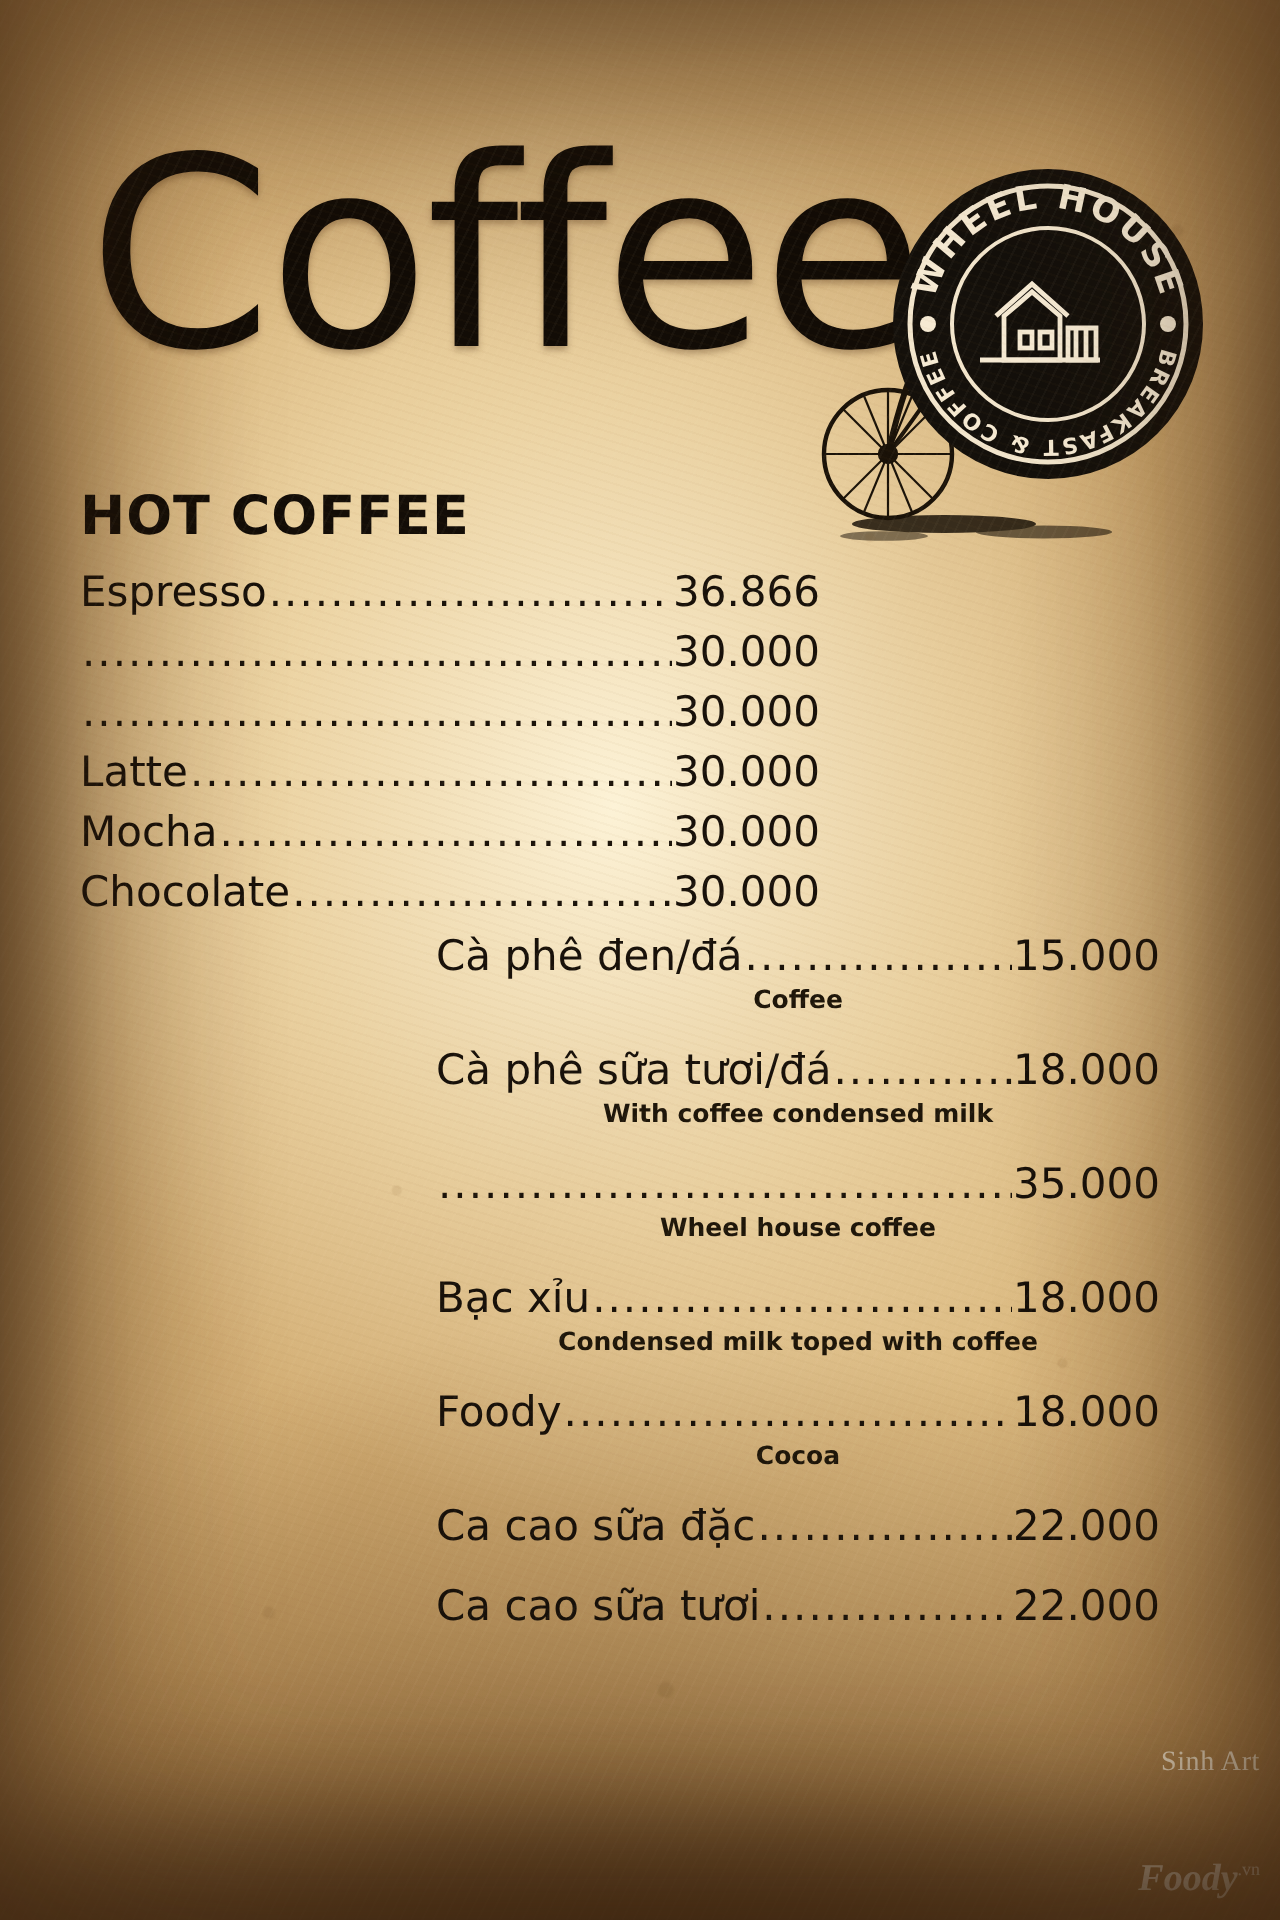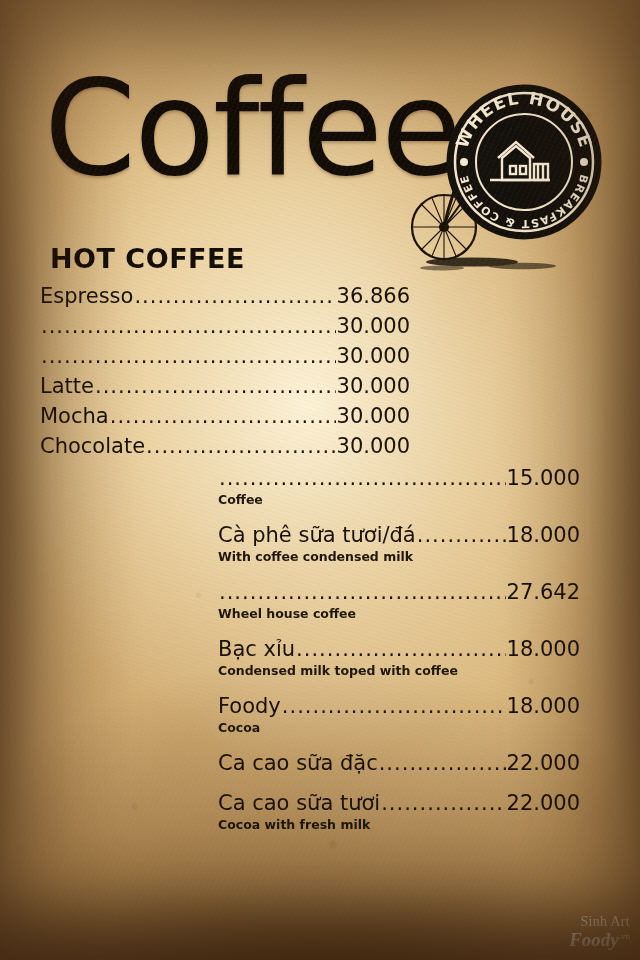--- a/index.html
+++ b/index.html
@@ -82,33 +82,33 @@
     right: 18px;
     top: 0px;
     width: 200px;
     height: 250px;
   }
   #logo svg { display: block; }
 
   
   #hot-coffee-heading {
     position: absolute;
-    left: 50px;
+    left: 40px;
     top: 243px;
     font-family: "DejaVu Sans", "Liberation Sans", sans-serif;
     font-size: 27px;
     font-weight: bold;
     letter-spacing: 0.5px;
     color: #130d07;
   }
 
   
   .menu-list { position: absolute; }
 
-  .menu-item { margin-bottom: 2px; }
+  .menu-item { margin-bottom: 2px; text-align: center; }
 
   .row {
     display: flex;
     align-items: baseline;
     width: 100%;
     color: #171009;
     font-family: "DejaVu Sans", "Liberation Sans", sans-serif;
   }
   .name { white-space: nowrap; }
   .dots {
@@ -159,20 +159,21 @@
     font-family: "Liberation Serif", serif;
     font-size: 14px;
     letter-spacing: 0.3px;
     margin-top: 44px;
   }
   #wm-line2 {
     font-family: "Liberation Serif", serif;
     font-size: 19px;
     font-weight: bold;
     font-style: italic;
+    margin-top: 40px;
   }
   #wm-line2 sup { font-size: 9px; font-style: normal; font-weight: normal; }
 </style>
 </head>
 <body>
 
 <div id="page">
 
   <div class="content">
 
@@ -287,37 +288,38 @@
           <span class="name">Chocolate</span>
           <span class="dots">..........................................................................</span>
           <span class="price">30.000</span>
         </div>
       </div>
     </div>
 
     <div class="menu-list" id="viet-list">
       <div class="menu-item">
         <div class="row">
+          <span class="name">Cà phê đen/đá</span>
           <span class="dots">..........................................................................</span>
           <span class="price">15.000</span>
         </div>
         <div class="sub">Coffee</div>
       </div>
       <div class="menu-item">
         <div class="row">
           <span class="name">Cà phê sữa tươi/đá</span>
           <span class="dots">..........................................................................</span>
           <span class="price">18.000</span>
         </div>
         <div class="sub">With coffee condensed milk</div>
       </div>
       <div class="menu-item">
         <div class="row">
           <span class="dots">..........................................................................</span>
-          <span class="price">27.642</span>
+          <span class="price">35.000</span>
         </div>
         <div class="sub">Wheel house coffee</div>
       </div>
       <div class="menu-item">
         <div class="row">
           <span class="name">Bạc xỉu</span>
           <span class="dots">..........................................................................</span>
           <span class="price">18.000</span>
         </div>
         <div class="sub">Condensed milk toped with coffee</div>
@@ -336,21 +338,20 @@
           <span class="dots">..........................................................................</span>
           <span class="price">22.000</span>
         </div>
       </div>
       <div class="menu-item">
         <div class="row">
           <span class="name">Ca cao sữa tươi</span>
           <span class="dots">..........................................................................</span>
           <span class="price">22.000</span>
         </div>
-        <div class="sub">Cocoa with fresh milk</div>
       </div>
     </div>
 
     <div id="watermark">
       <div id="wm-line1">Sinh Art</div>
       <div id="wm-line2"><span>Foody</span><sup>.vn</sup></div>
     </div>
 
   </div>
 

